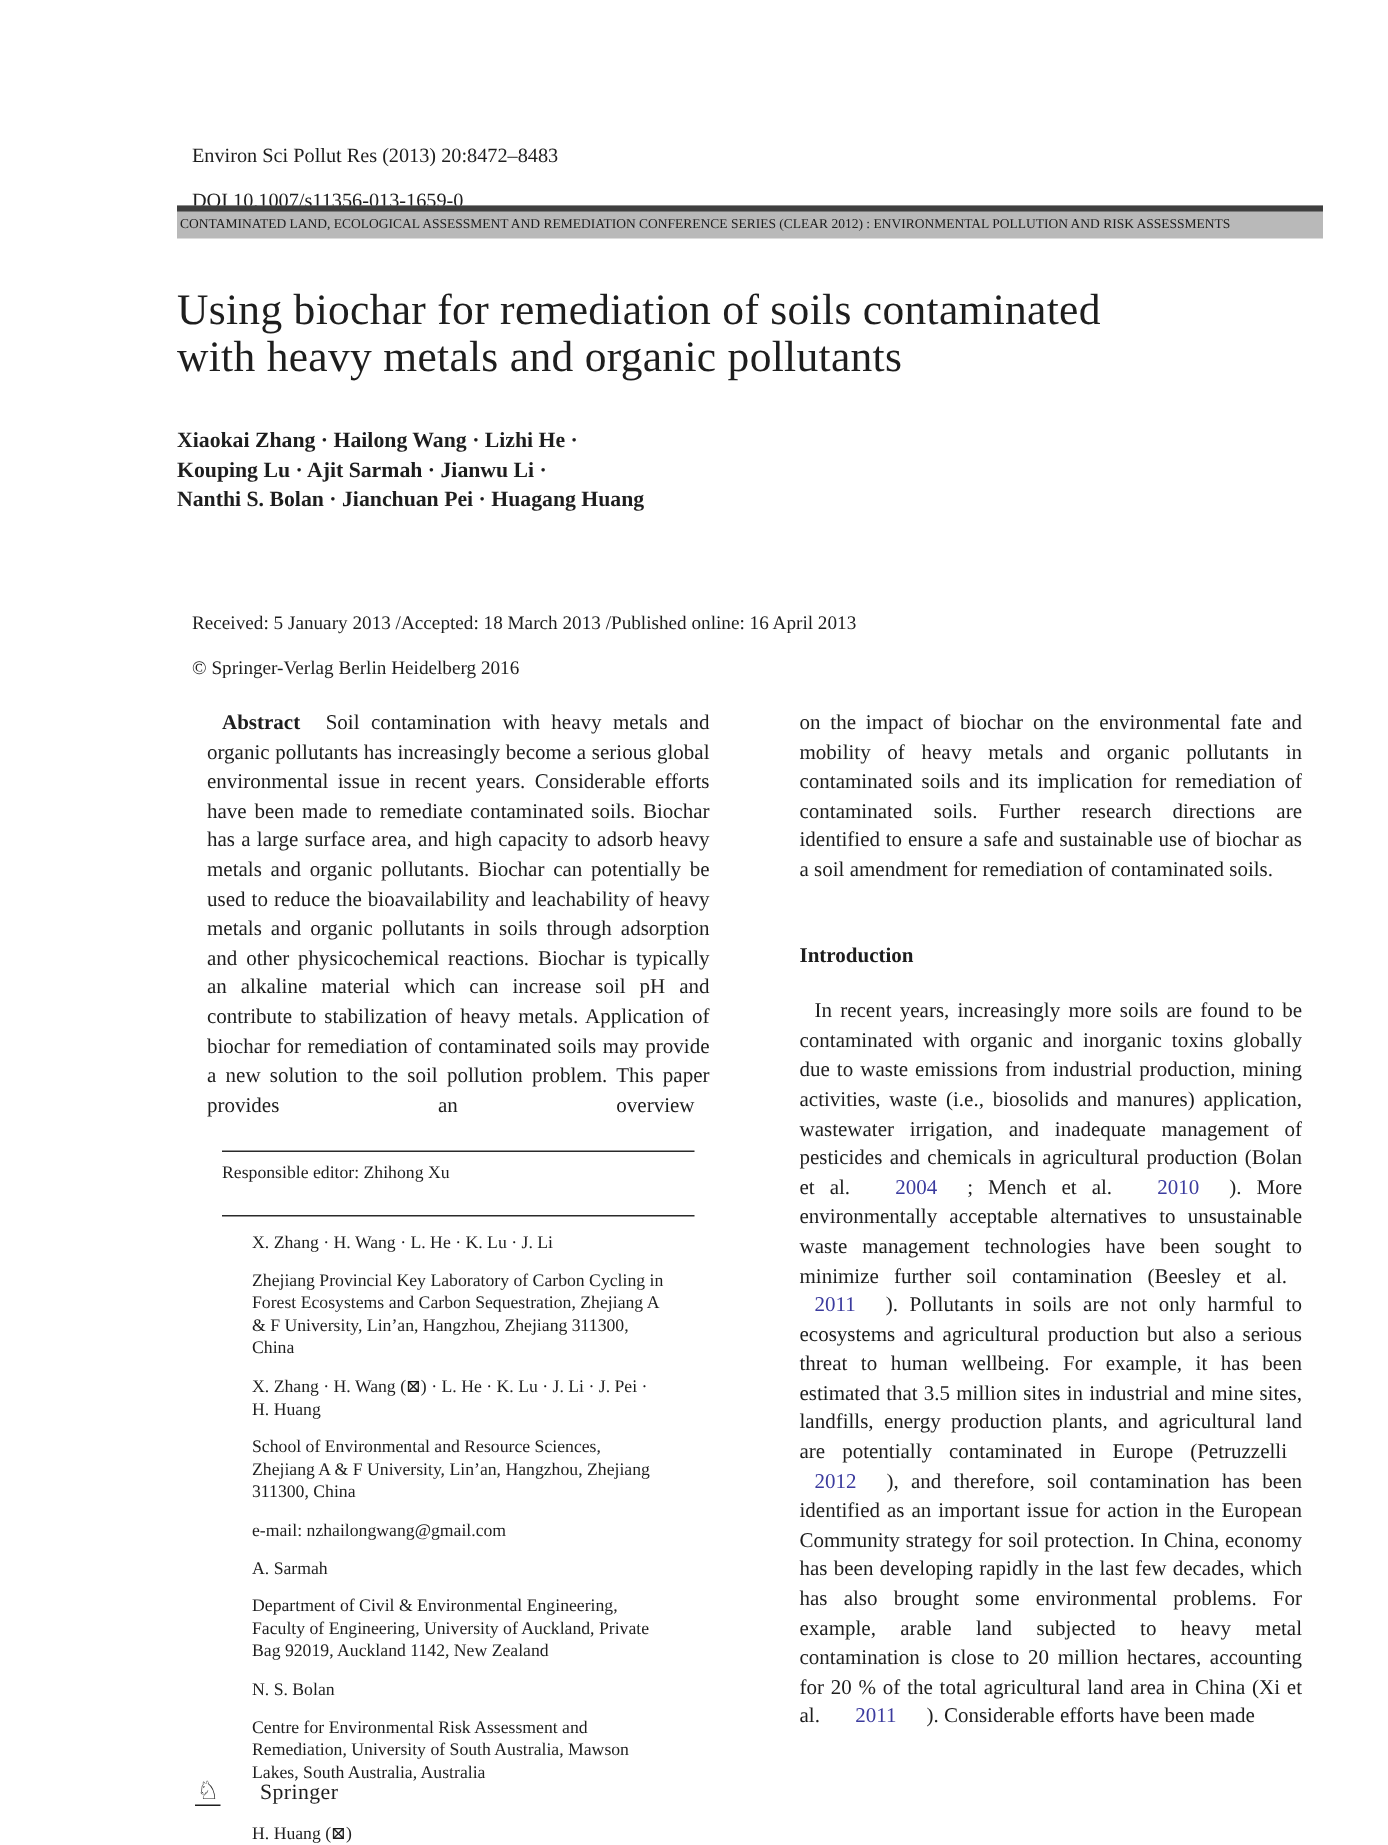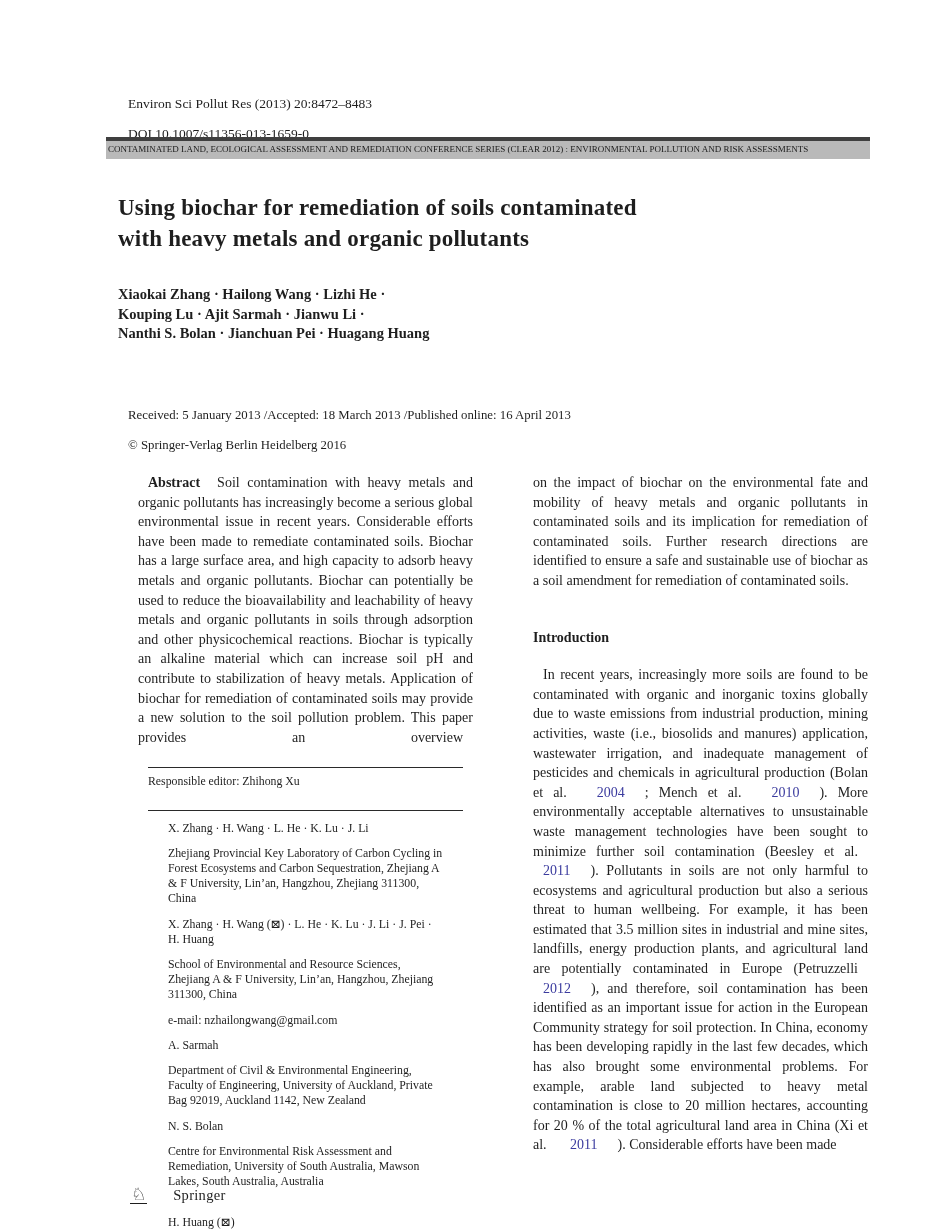--- a/index.html
+++ b/index.html
@@ -13,32 +13,32 @@
   body{font-family:"Liberation Serif","DejaVu Serif",serif;color:var(--text);}
   .page{
     position:relative;
     width:925px;height:1230px;
     background:#ffffff;
     overflow:hidden;
   }
   
   .header-meta{position:absolute;left:78px;top:44px;font-size:13.5px;line-height:20px;}
   .banner{
-    position:absolute;left:66px;top:97px;width:764px;
+    position:absolute;left:78px;top:97px;width:764px;
     border-top:4px solid var(--banner-border);
     background:var(--banner-bg);
     font-size:9px;line-height:17px;
     padding:0 2px 1px 2px;
     white-space:nowrap;overflow:hidden;
     color:#1a1a1a;
   }
   
   .title{
     position:absolute;left:78px;top:152px;width:770px;
-    font-size:23px;font-weight:bold;line-height:31px;
+    font-size:29px;font-weight:normal;line-height:31px;
     white-space:pre-line;letter-spacing:0.2px;
   }
   .authors{
     position:absolute;left:78px;top:245px;width:770px;
     font-size:14.5px;font-weight:bold;line-height:19.5px;
     white-space:pre-line;
   }
   .dates{position:absolute;left:78px;top:355px;width:770px;font-size:12.8px;line-height:20px;}
   
   .columns{

